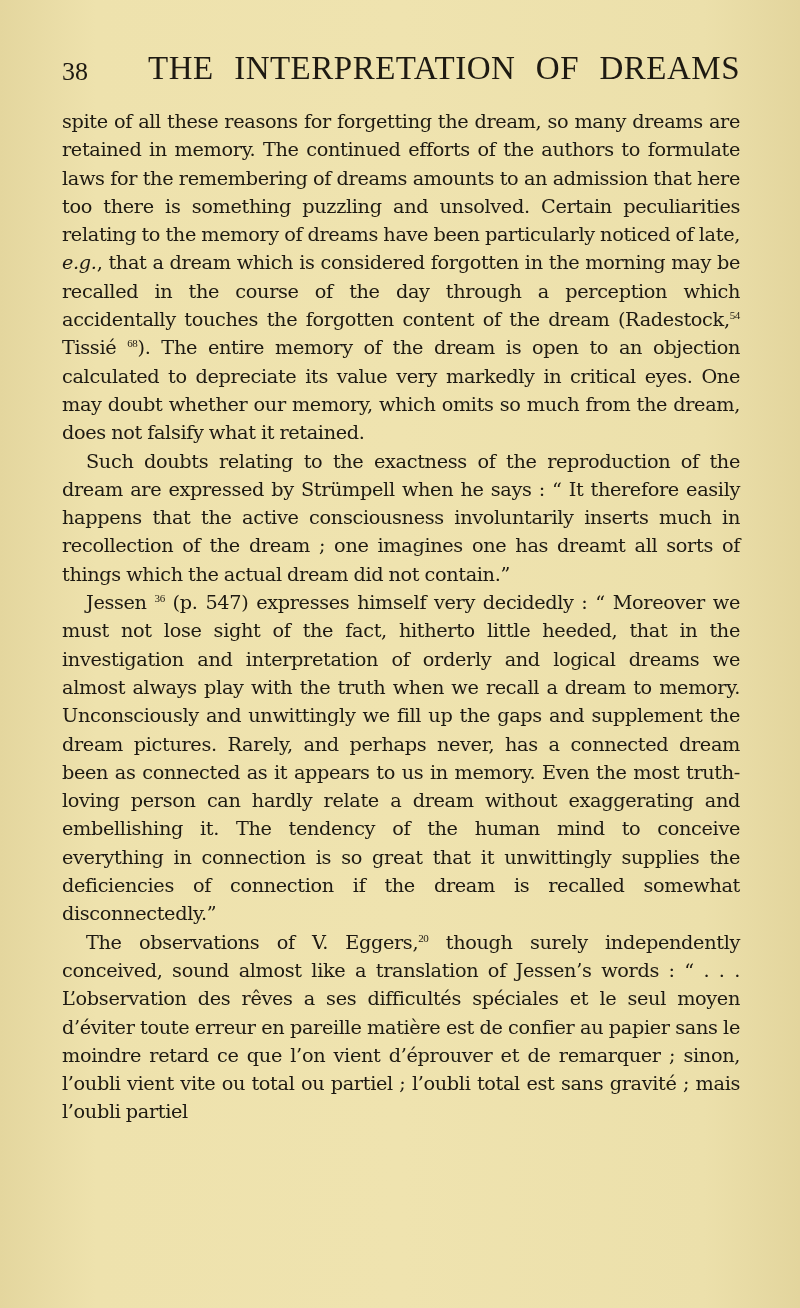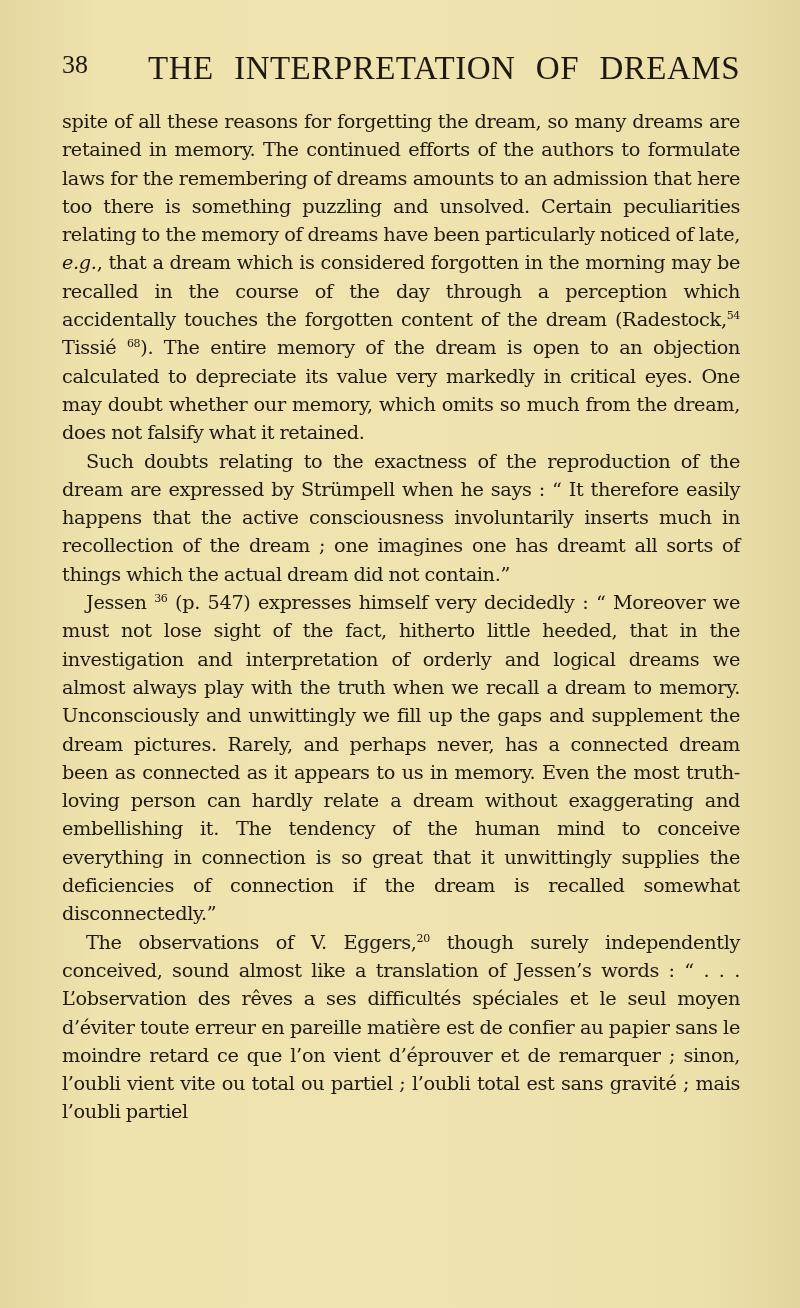--- a/index.html
+++ b/index.html
@@ -7,37 +7,37 @@
       width: 800px; height: 1308px;
       background: #ebdfa8;
       background: linear-gradient(90deg, #e4d69e 0%, #eee2ad 12%, #efe3af 50%, #ece0ab 88%, #e3d59d 100%);
       overflow: hidden;
       position: relative;
       font-family: "DejaVu Serif", "Liberation Serif", serif;
       color: #1e1a12;
     }
     .header {
       position: absolute; left: 62px; top: 50px; width: 678px;
-      display: flex; align-items: flex-start;
+      display: flex; align-items: flex-end;
       font-family: "Liberation Serif", "DejaVu Serif", serif;
     }
     .page-num { font-size: 26px; margin-right: 16px; }
     .running-title { font-size: 33px; letter-spacing: 0.5px; flex: 1; text-align: justify; text-align-last: justify; margin-left: 44px; }
     .text {
       position: absolute; left: 62px; top: 108px; width: 678px;
       font-family: "DejaVu Serif", serif;
       font-size: 19.3px;
       line-height: 28.3px;
       text-align: justify;
       letter-spacing: -0.35px;
       word-spacing: -0.5px;
     }
     .text p { margin: 0; }
     .text p.indent { text-indent: 24px; }
-    sup { font-size: 11px; line-height: 0; vertical-align: 7px; }
+    sup { font-size: 11px; line-height: 0; vertical-align: 7px; font-family: Liberation Serif, serif; }
   </style>
 </head>
 <body>
 
 <div class="header">
   <span class="page-num">38</span>
   <span class="running-title">THE INTERPRETATION OF DREAMS</span>
 </div>
 
 <div class="text">

